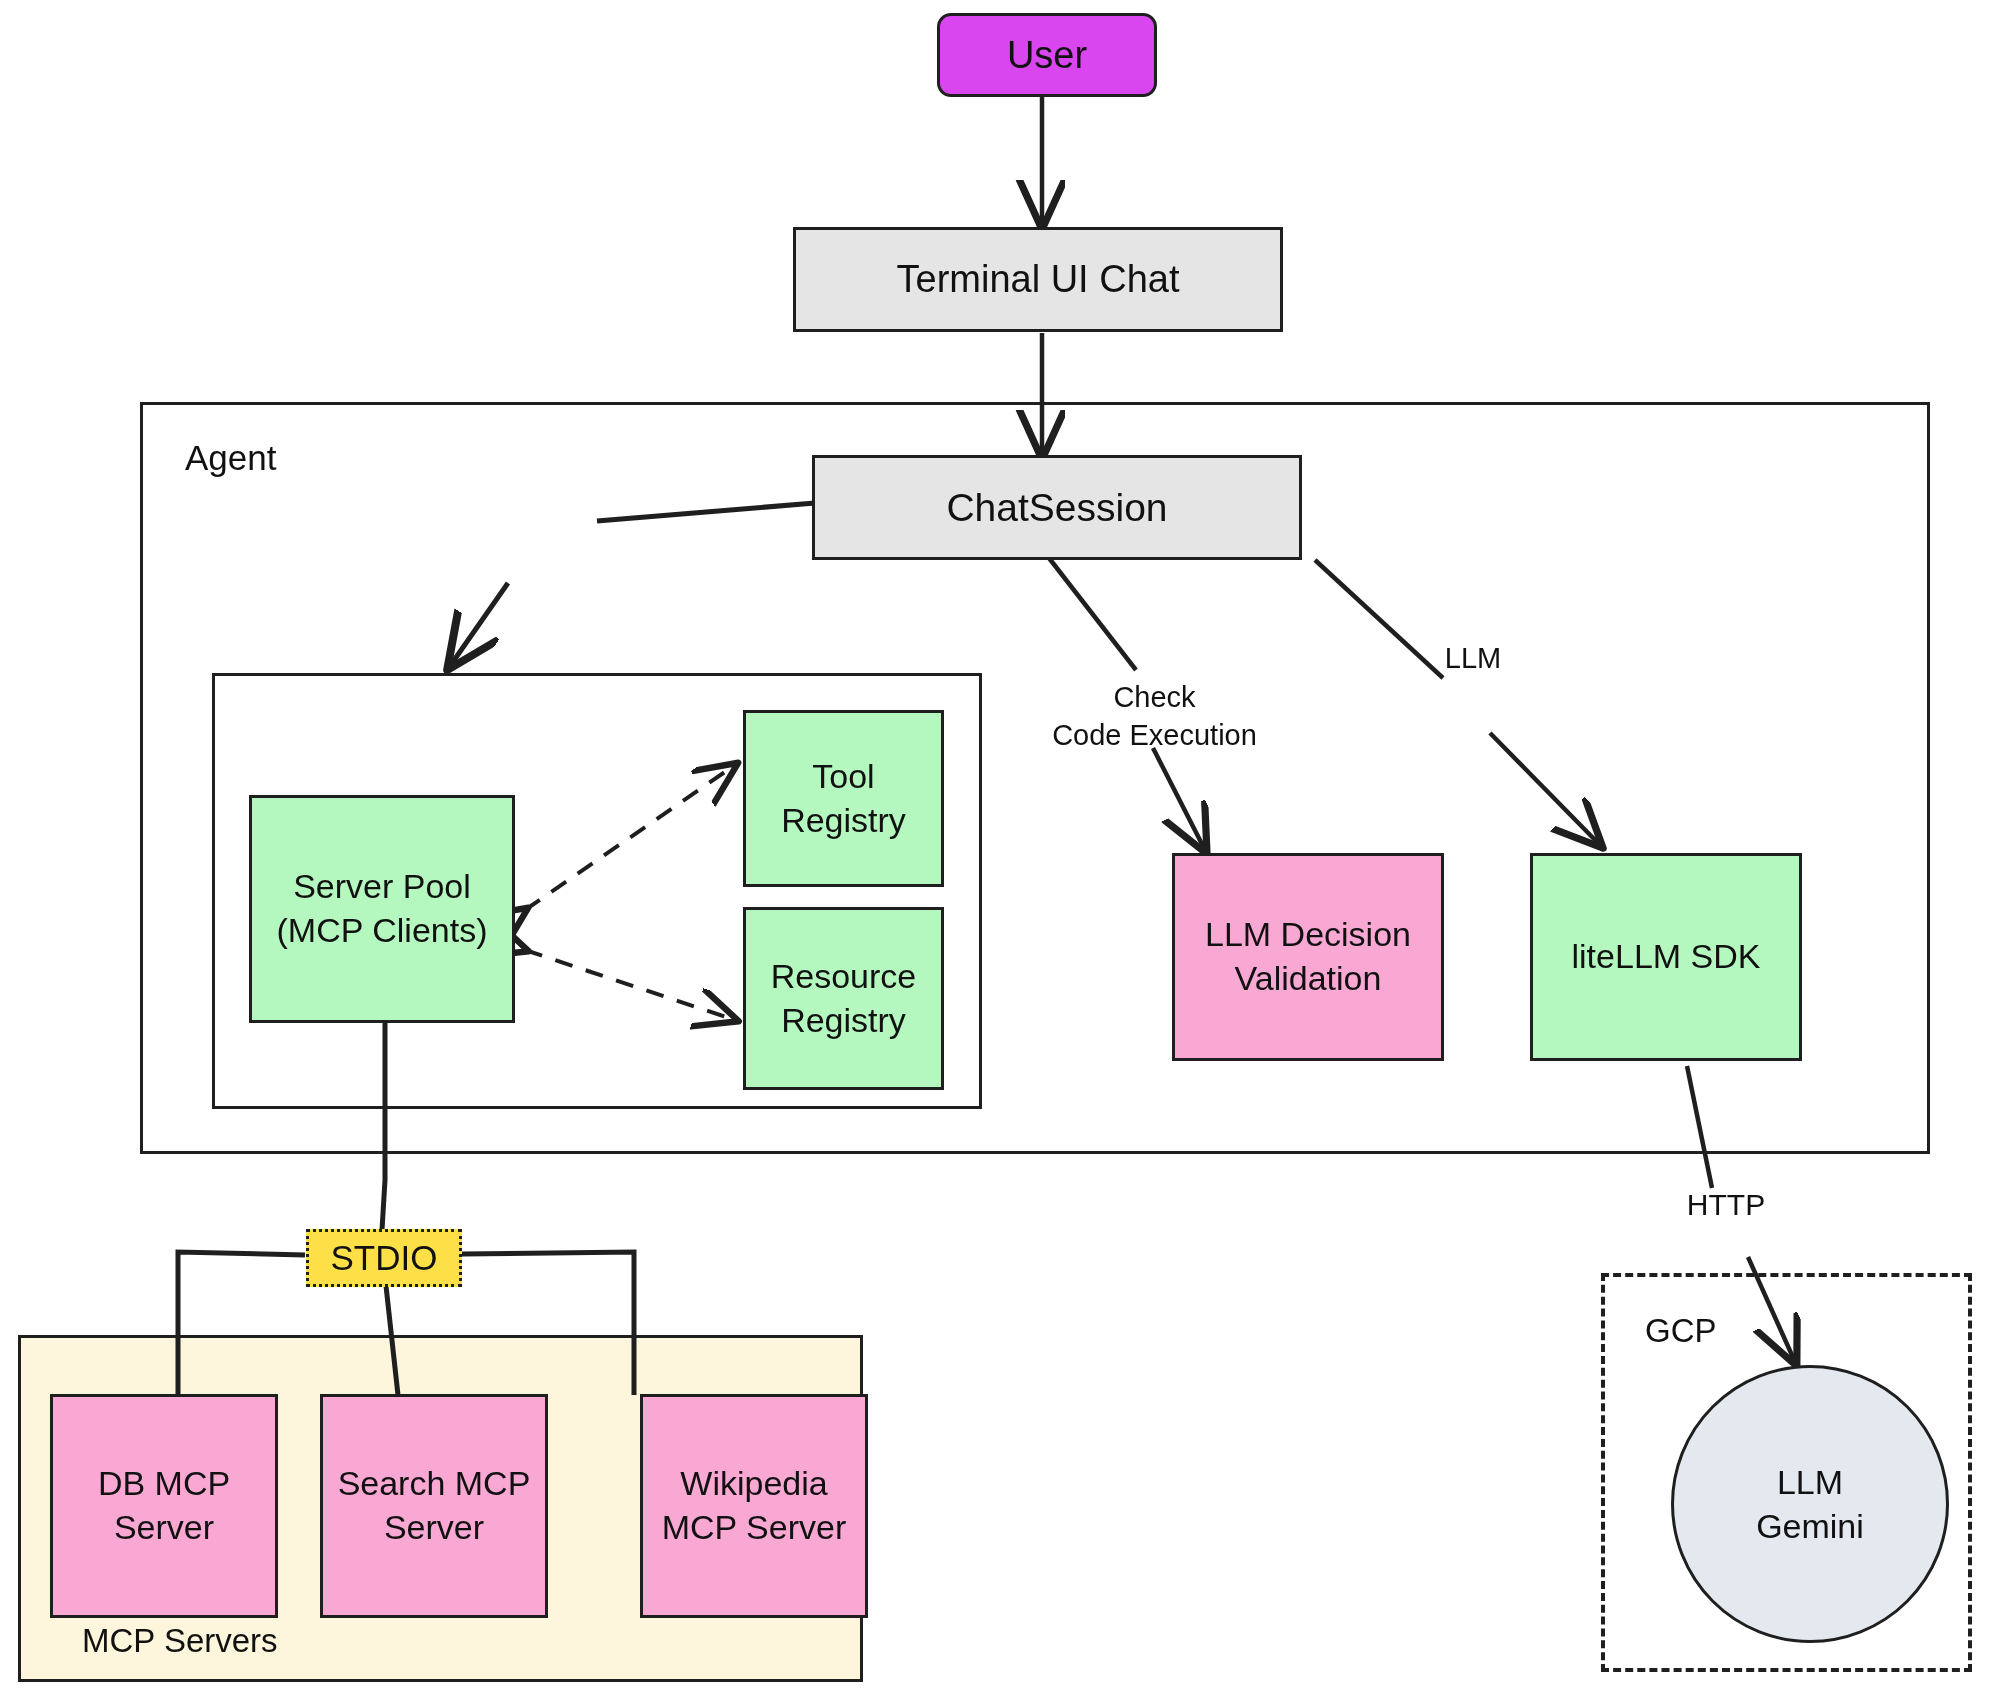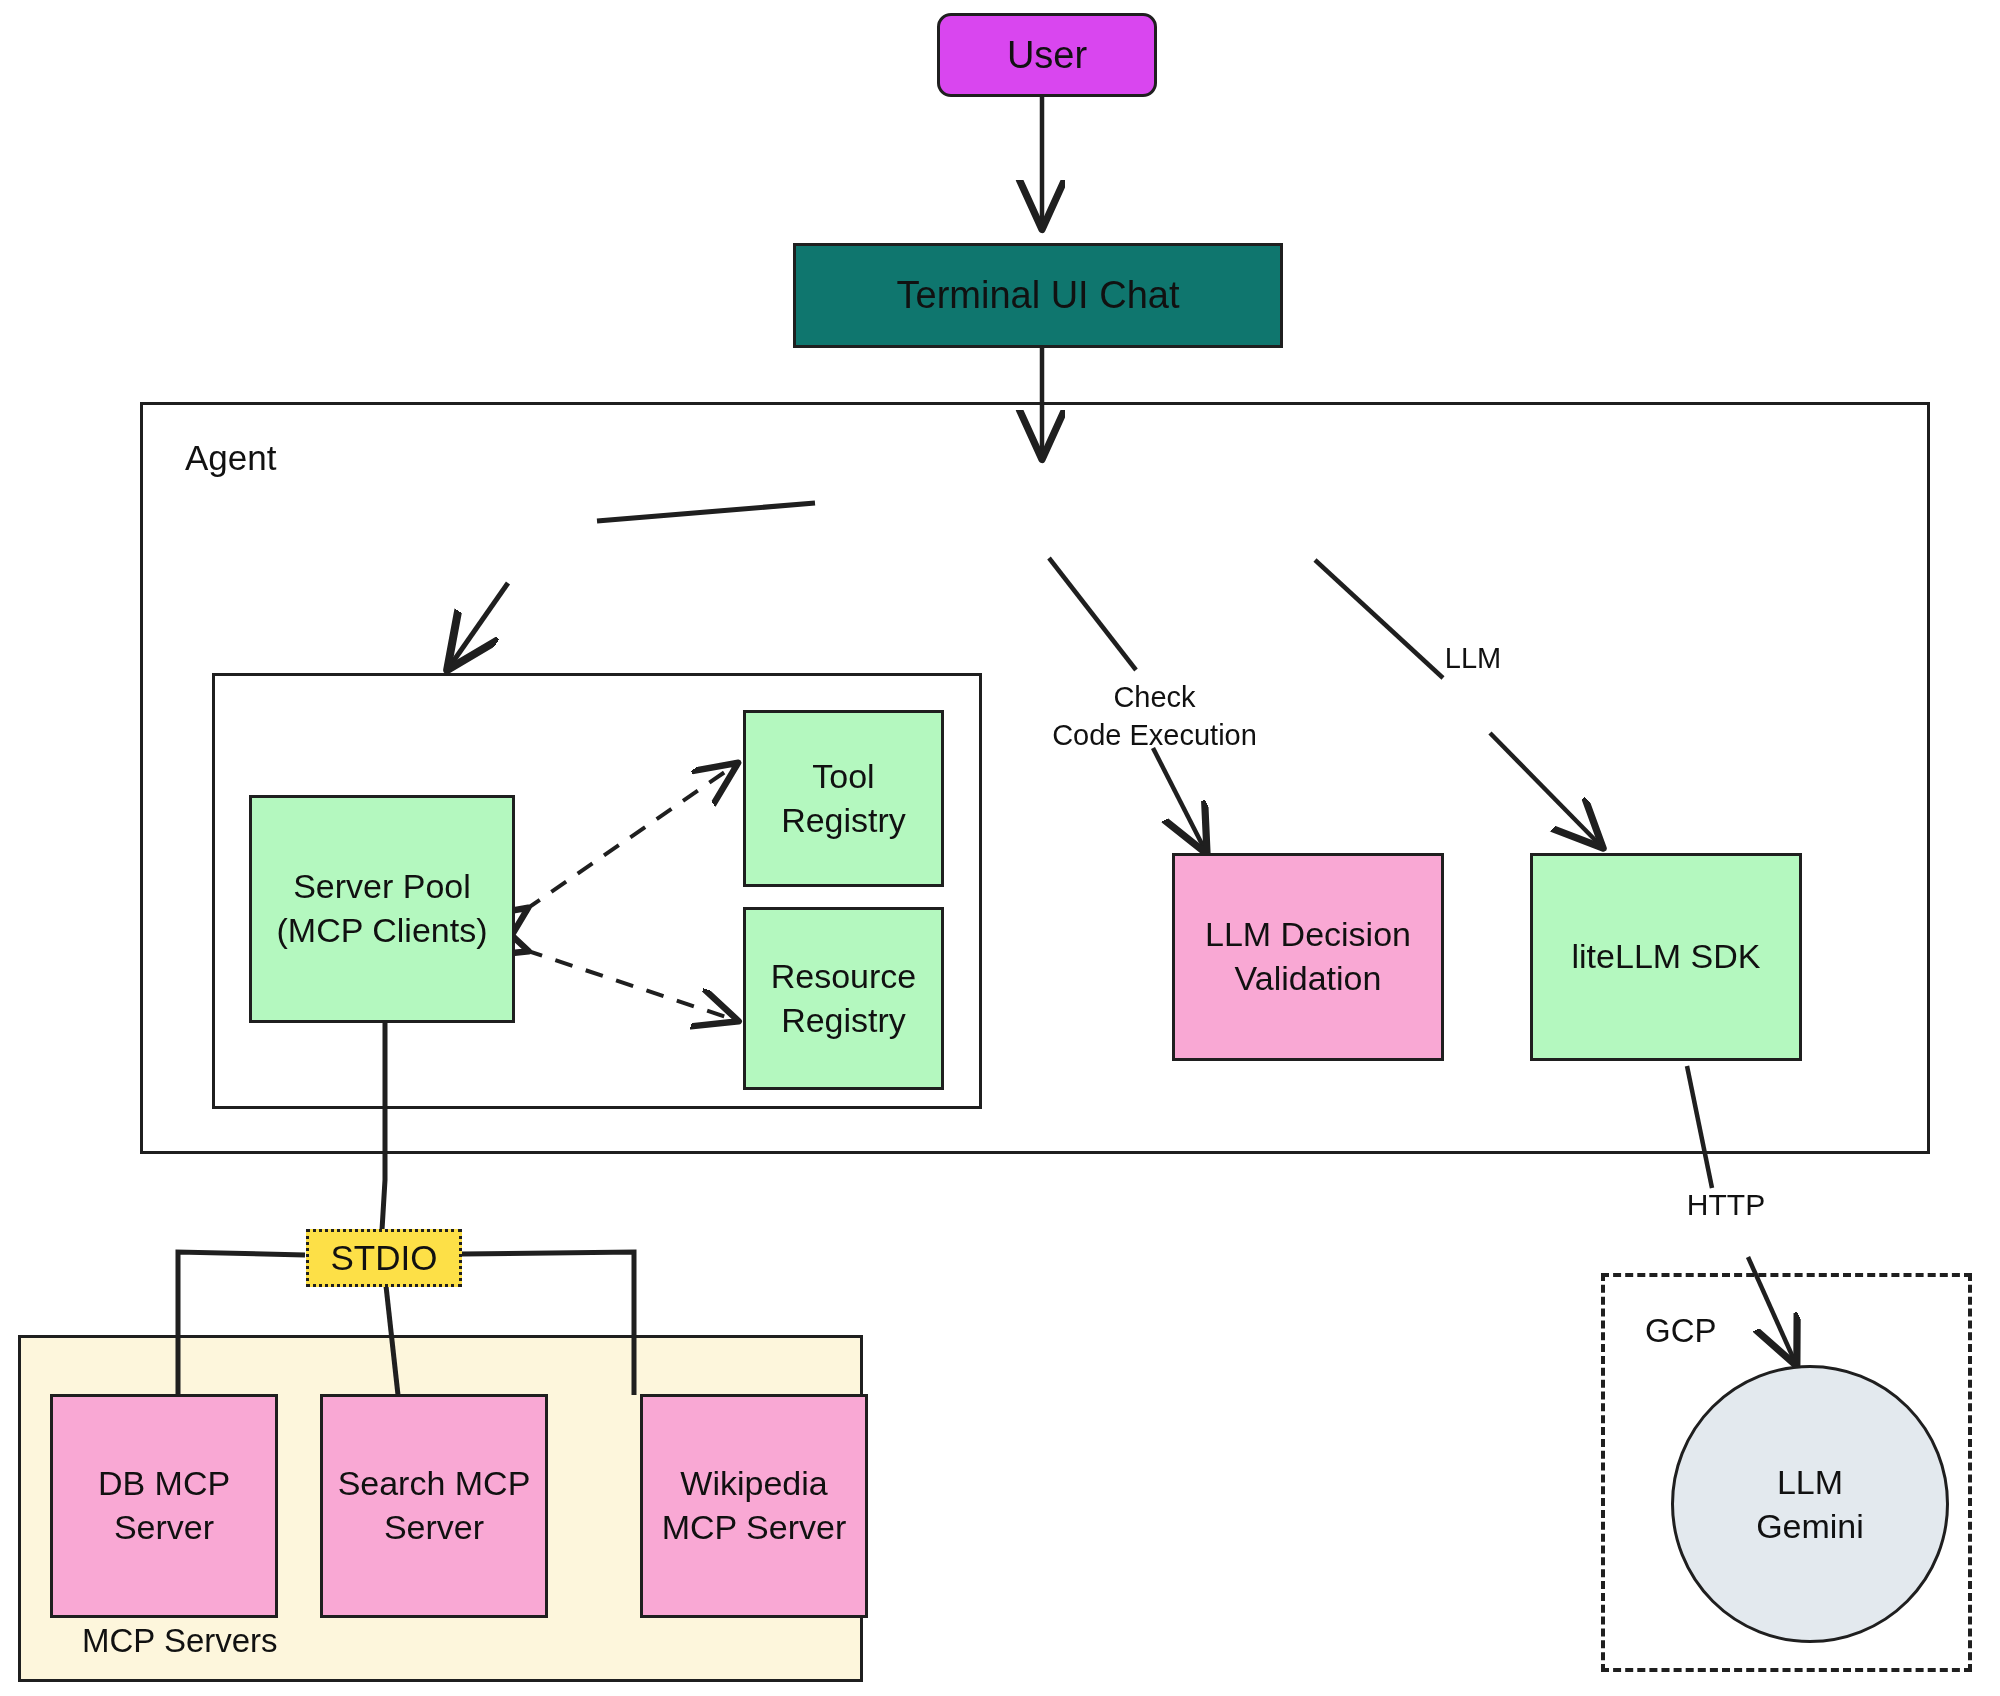--- a/index.html
+++ b/index.html
@@ -29,21 +29,21 @@
     box-sizing: border-box;
     display: flex;
     align-items: center;
     justify-content: center;
     text-align: center;
     color: #111111;
     line-height: 1.28;
     border: 3px solid #1f1f1f;
     white-space: pre-line;
   }
-  .n-yellow { background: #0f766e; margin-top: 16px; }
+  .n-yellow { background: #e5e5e5; }
   .n-green  { background: #b4f8bf; }
   .n-grey   { background: #f9a8d4; }
   .n-blue   { background: #d946ef; }
 
   .cluster {
     position: absolute;
     box-sizing: border-box;
     border: 3px solid #1f1f1f;
     background: transparent;
   }
@@ -168,20 +168,21 @@
     <g>
       <path d="M1687,1066 L1712,1188" stroke="#1f1f1f" stroke-width="4.5" fill="none"></path>
       <path d="M1748,1257 L1795,1362" stroke="#1f1f1f" stroke-width="4.5" fill="none" marker-end="url(#arrow-solid)"></path>
     </g>
   </svg>
 
   <div class="node n-blue rounded" style="left:937px; top:13px; width:220px; height:84px; font-size:38px;">User</div>
 
   <div class="node n-yellow" style="left:793px; top:227px; width:490px; height:105px; font-size:38px;">Terminal UI Chat</div>
 
+  <div class="node n-yellow" style="left:812px; top:455px; width:490px; height:105px; font-size:39px;">ChatSession</div>
 
   <div class="node n-green" style="left:249px; top:795px; width:266px; height:228px; font-size:34px;">Server Pool
 (MCP Clients)</div>
 
   <div class="node n-green" style="left:743px; top:710px; width:201px; height:177px; font-size:34px;">Tool
 Registry</div>
 
   <div class="node n-green" style="left:743px; top:907px; width:201px; height:183px; font-size:34px;">Resource
 Registry</div>
 

